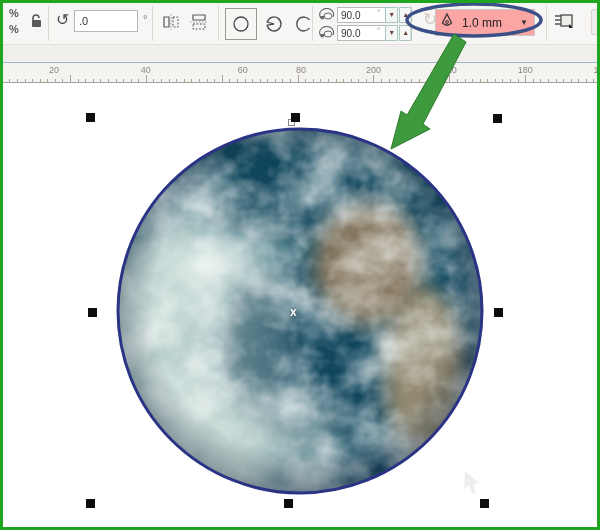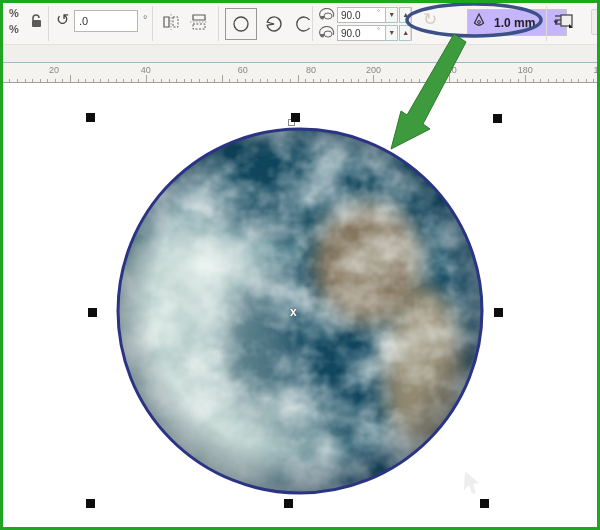--- a/index.html
+++ b/index.html
@@ -18,21 +18,21 @@
   #ellipse-btn{left:222px;top:5px;width:30px;height:30px;border:1px solid #9a9892;background:#f7f6f4;}
   #pie-btn{left:258px;top:8px;width:26px;height:26px;}
   #arc-btn{left:288px;top:8px;width:26px;height:26px;}
   .angle-row{position:absolute;left:316px;height:17px;display:flex;align-items:center;}
   .angle-row .a-icon{width:16px;height:14px;margin-right:2px;}
   .a-field{background:#fff;border:1px solid #bcbab6;width:52px;height:16px;font-size:10px;color:#333;line-height:15px;padding-left:3px;box-sizing:border-box;}
   .a-deg{color:#888;font-size:8px;margin-left:-12px;margin-top:-4px;}
   .spin{display:flex;margin-left:4px;}
   .spin span{display:block;width:11px;height:14px;border:1px solid #a9c6c2;background:#f3f7f5;color:#71403a;font-size:7px;line-height:13px;text-align:center;margin-left:1px;}
   #dir-icon{left:420px;top:9px;font-size:17px;color:#d5c9c0;}
-  #outline-ctl{position:absolute;left:464px;top:6px;width:98px;height:25px;background:#c4b5fd;border:1px solid #c9c7c3;display:flex;align-items:center;font-weight:bold;}
+  #outline-ctl{position:absolute;left:432px;top:6px;width:98px;height:25px;background:#fca5a5;border:1px solid #c9c7c3;display:flex;align-items:center;}
   #outline-ctl .nib{margin-left:4px;}
   #outline-val{font-size:12px;color:#222;margin-left:8px;flex:1;}
   #outline-dd{font-size:8px;color:#333;margin-right:6px;}
   #wrap-btn{left:550px;top:8px;}
   #partial-btn{position:absolute;left:588px;top:6px;width:8px;height:24px;border:1px solid #d6d3cf;background:#efeeec;border-radius:2px;}
   
   #strip{position:absolute;left:0;top:42px;width:594px;height:17px;background:#f0efeb;border-bottom:1px solid #9db8c6;}
   #ruler{position:absolute;left:0;top:60px;width:594px;height:19px;background:#f4f3f0;border-bottom:1px solid #a3a09a;overflow:hidden;}
   .r-label{position:absolute;top:2px;font-size:9px;color:#8b8883;transform:translateX(-50%);}
   .tick{position:absolute;bottom:0;width:1px;background:#a7a49e;}
@@ -232,21 +232,21 @@
       <div class="tick" style="left: 544.9px; height: 3px;"></div>
       <div class="tick" style="left: 552.5px; height: 3px;"></div>
       <div class="tick" style="left: 560.1px; height: 3px;"></div>
       <div class="tick" style="left: 567.7px; height: 3px;"></div>
       <div class="tick" style="left: 575.3px; height: 3px;"></div>
       <div class="tick" style="left: 582.8px; height: 3px;"></div>
       <div class="tick" style="left: 590.4px; height: 3px;"></div>
       <span class="r-label" style="left: 51px;">20</span>
       <span class="r-label" style="left: 142.86px;">40</span>
       <span class="r-label" style="left: 218.72px; margin-left: 21px;">60</span>
-      <span class="r-label" style="left: 299px; padding-left: 18px;">80</span>
+      <span class="r-label" style="left: 289px; padding-left: 18px;">80</span>
       <span class="r-label" style="left: 370.44px;">200</span>
       <span class="r-label" style="left: 446.3px;">120</span>
       <span class="r-label" style="left: 522.16px;">180</span>
       <span class="r-label" style="left: 598.02px;">160</span>
     </div>
 
   <div id="canvas">
     <div id="earth-wrap">
       <svg width="374" height="374" viewBox="0 0 374 374">
         <defs>

